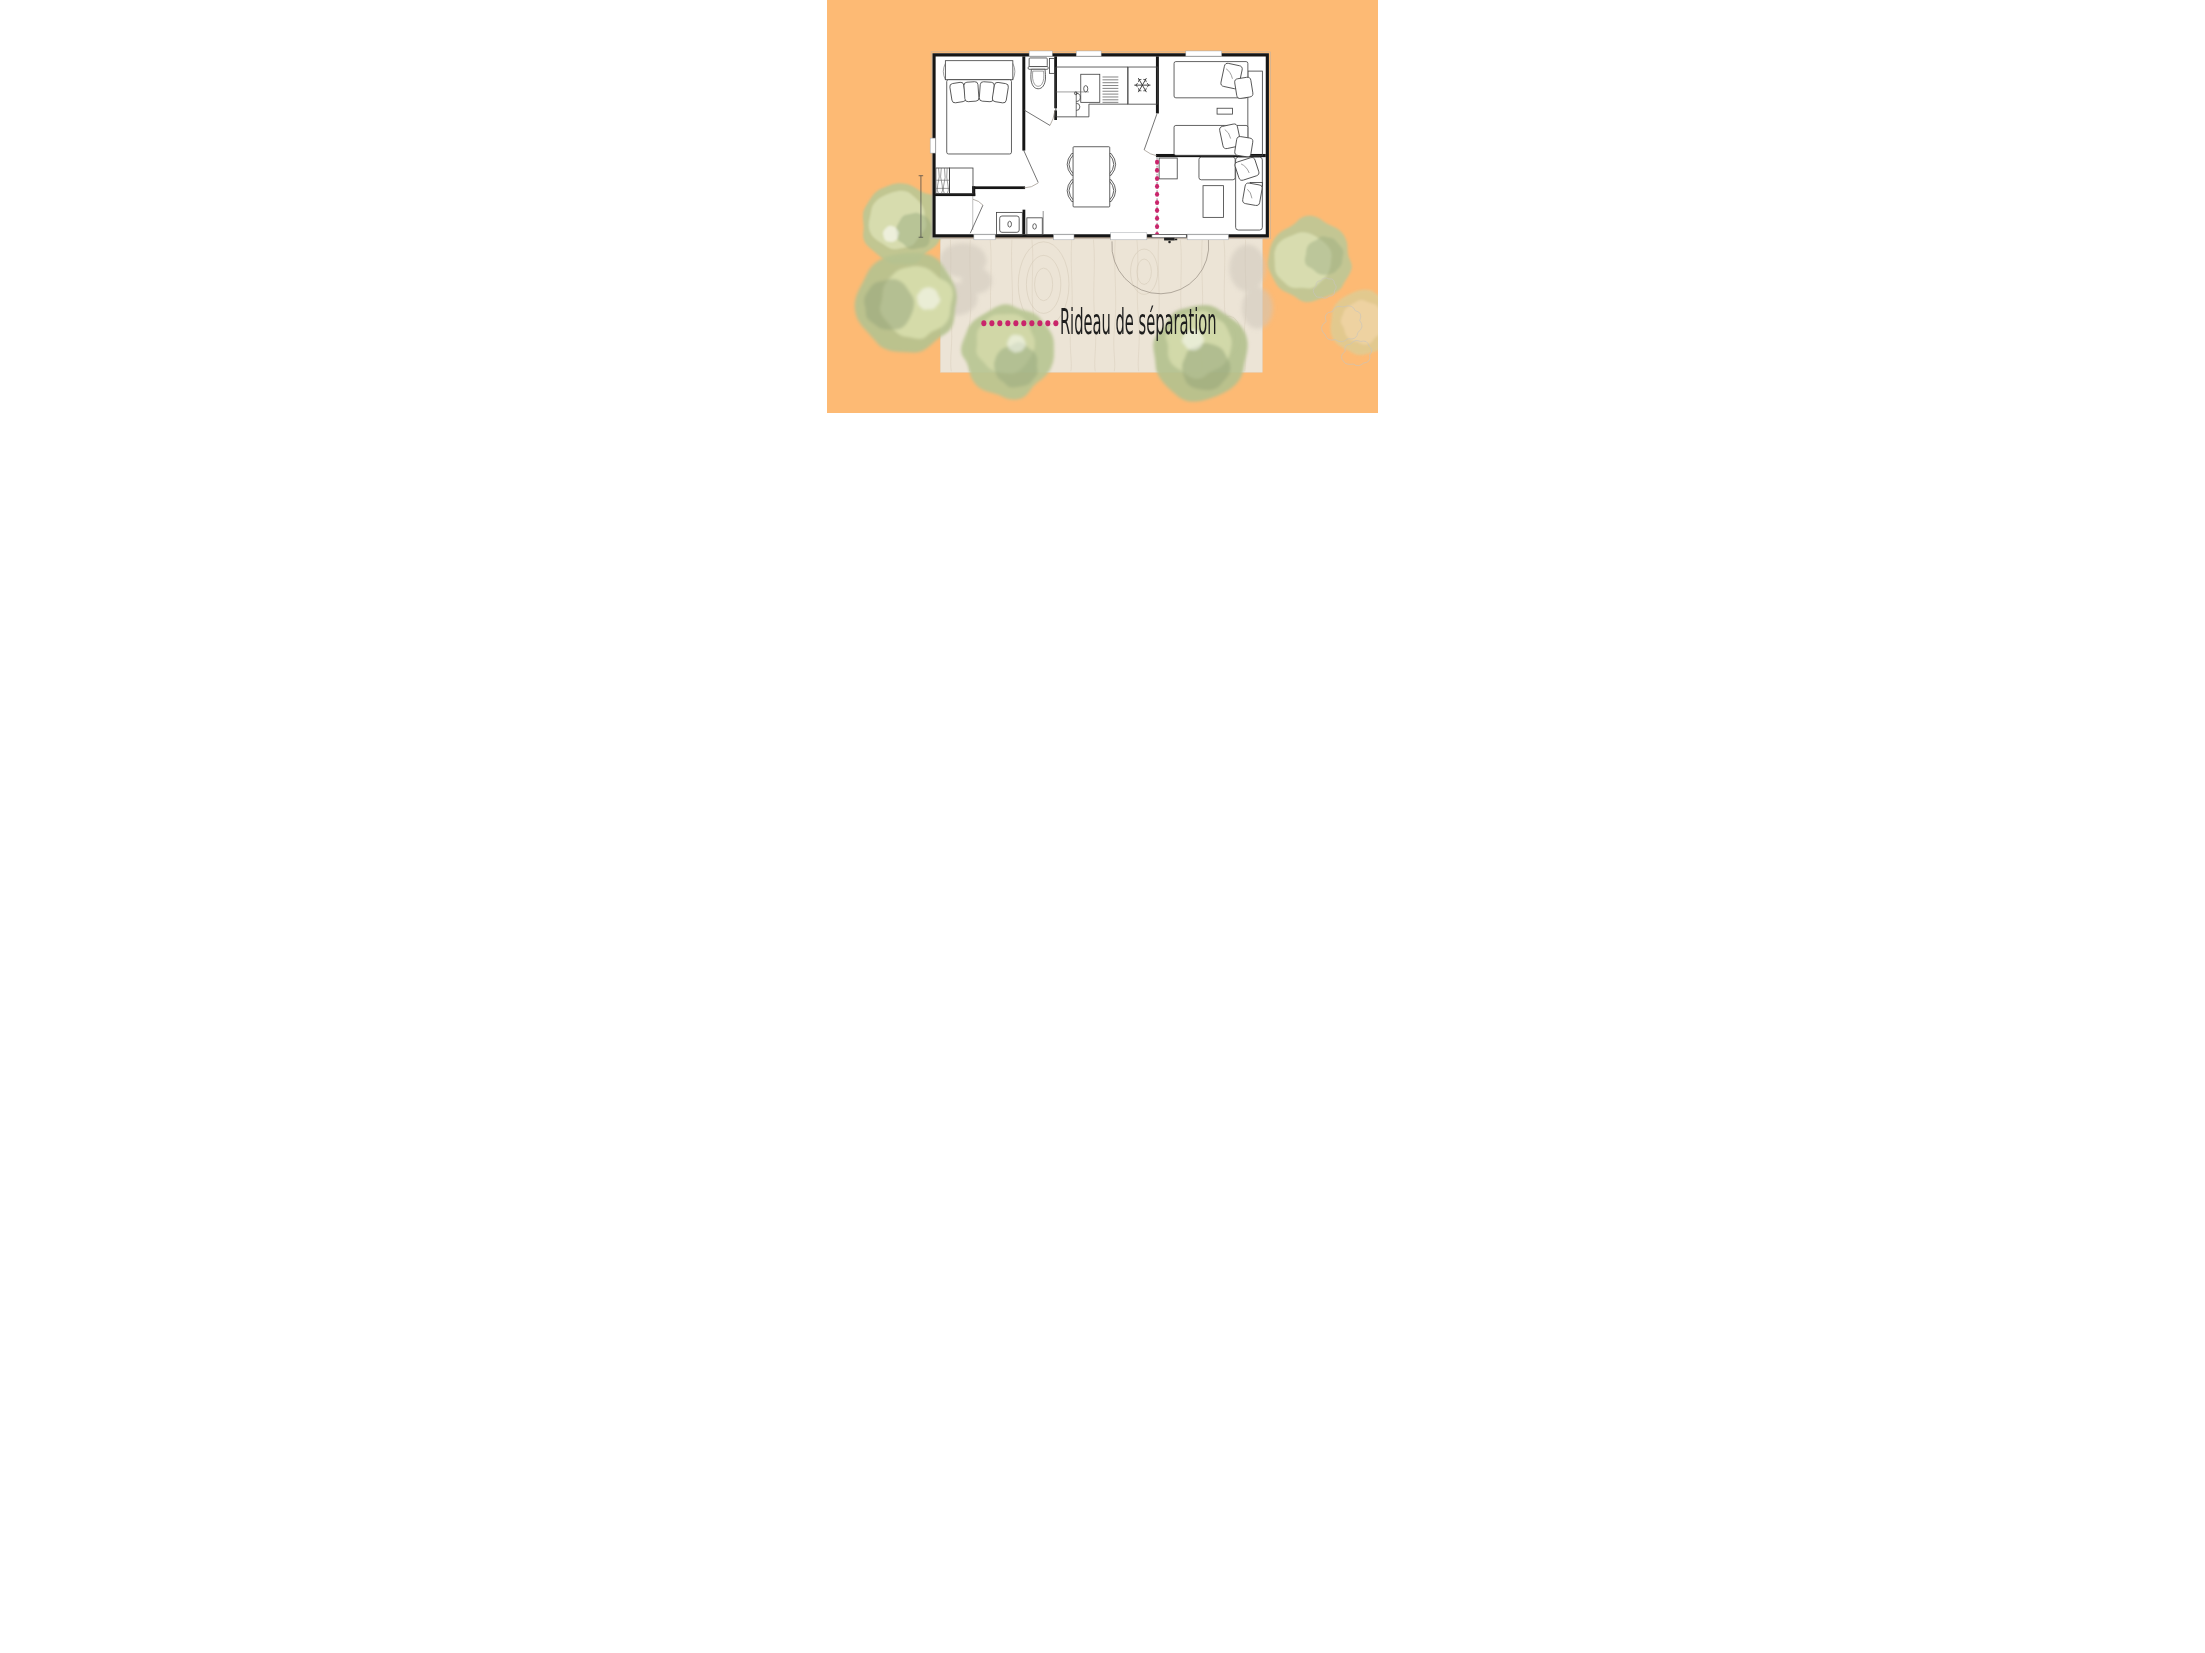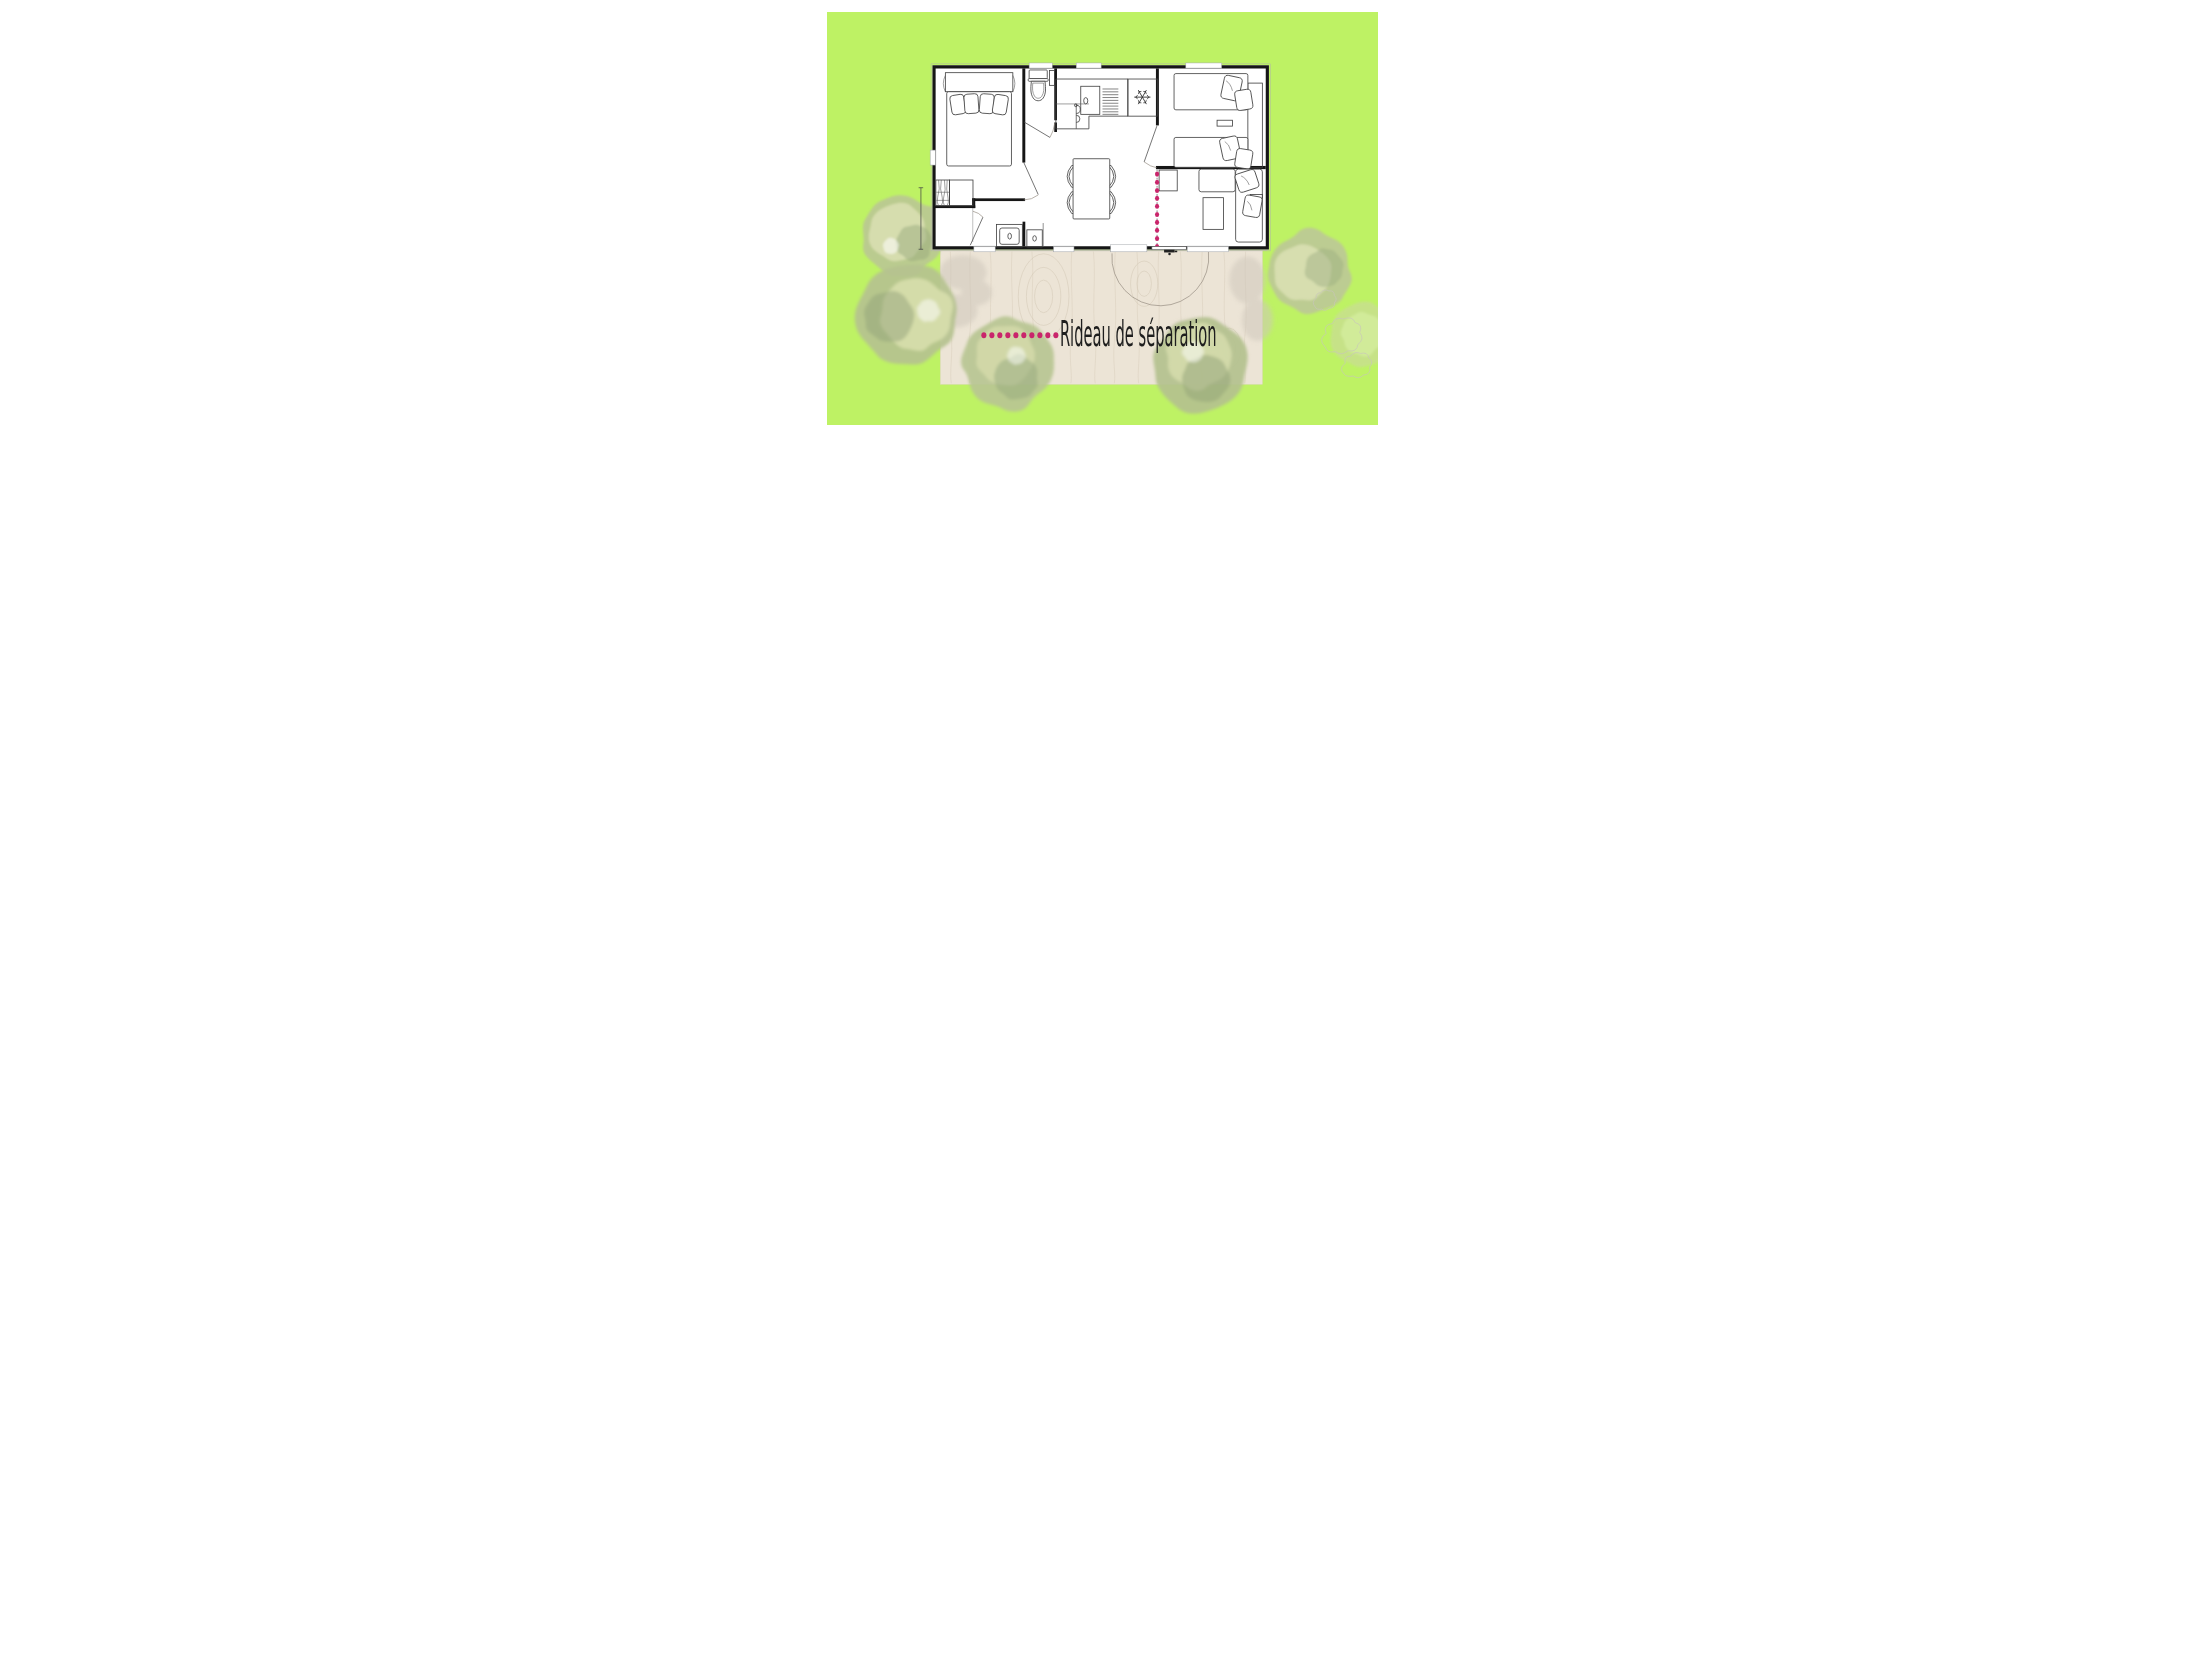--- a/index.html
+++ b/index.html
@@ -1,17 +1,17 @@
 <!DOCTYPE html>
 <html style="font-size:7.3px"><head>
 <meta charset="utf-8">
 <style>
   html,body{margin:0;padding:0;background:#ffffff;}
   body{font-family:"DejaVu Sans", sans-serif;}
-  .stage{width:551px;height:413px;margin:12px auto;position:relative;background:#bef264;overflow:hidden;}
+  .stage{width:551px;height:413px;margin:0 auto;position:relative;background:#fdba74;overflow:hidden;}
   svg{display:block;width:100%;height:100%;}
   .wall{fill:#161616;}
   .thin{stroke:#4b4b4b;stroke-width:1.7;fill:none;}
   .thin2{stroke:#5a5a5a;stroke-width:1.3;fill:none;}
   .furn{stroke:#3f3f3f;stroke-width:1.8;fill:#ffffff;}
   .furnNF{stroke:#3f3f3f;stroke-width:1.8;fill:none;}
   .winbox{fill:#ffffff;stroke:#a2a6aa;stroke-width:1.1;}
   .swing{stroke:#8d8478;stroke-width:1.4;fill:none;}
   .grain{stroke:#d5cab7;stroke-width:1.3;fill:none;opacity:.75;}
   .knot{stroke:#d0c5b1;stroke-width:1.2;fill:none;opacity:.85;}

